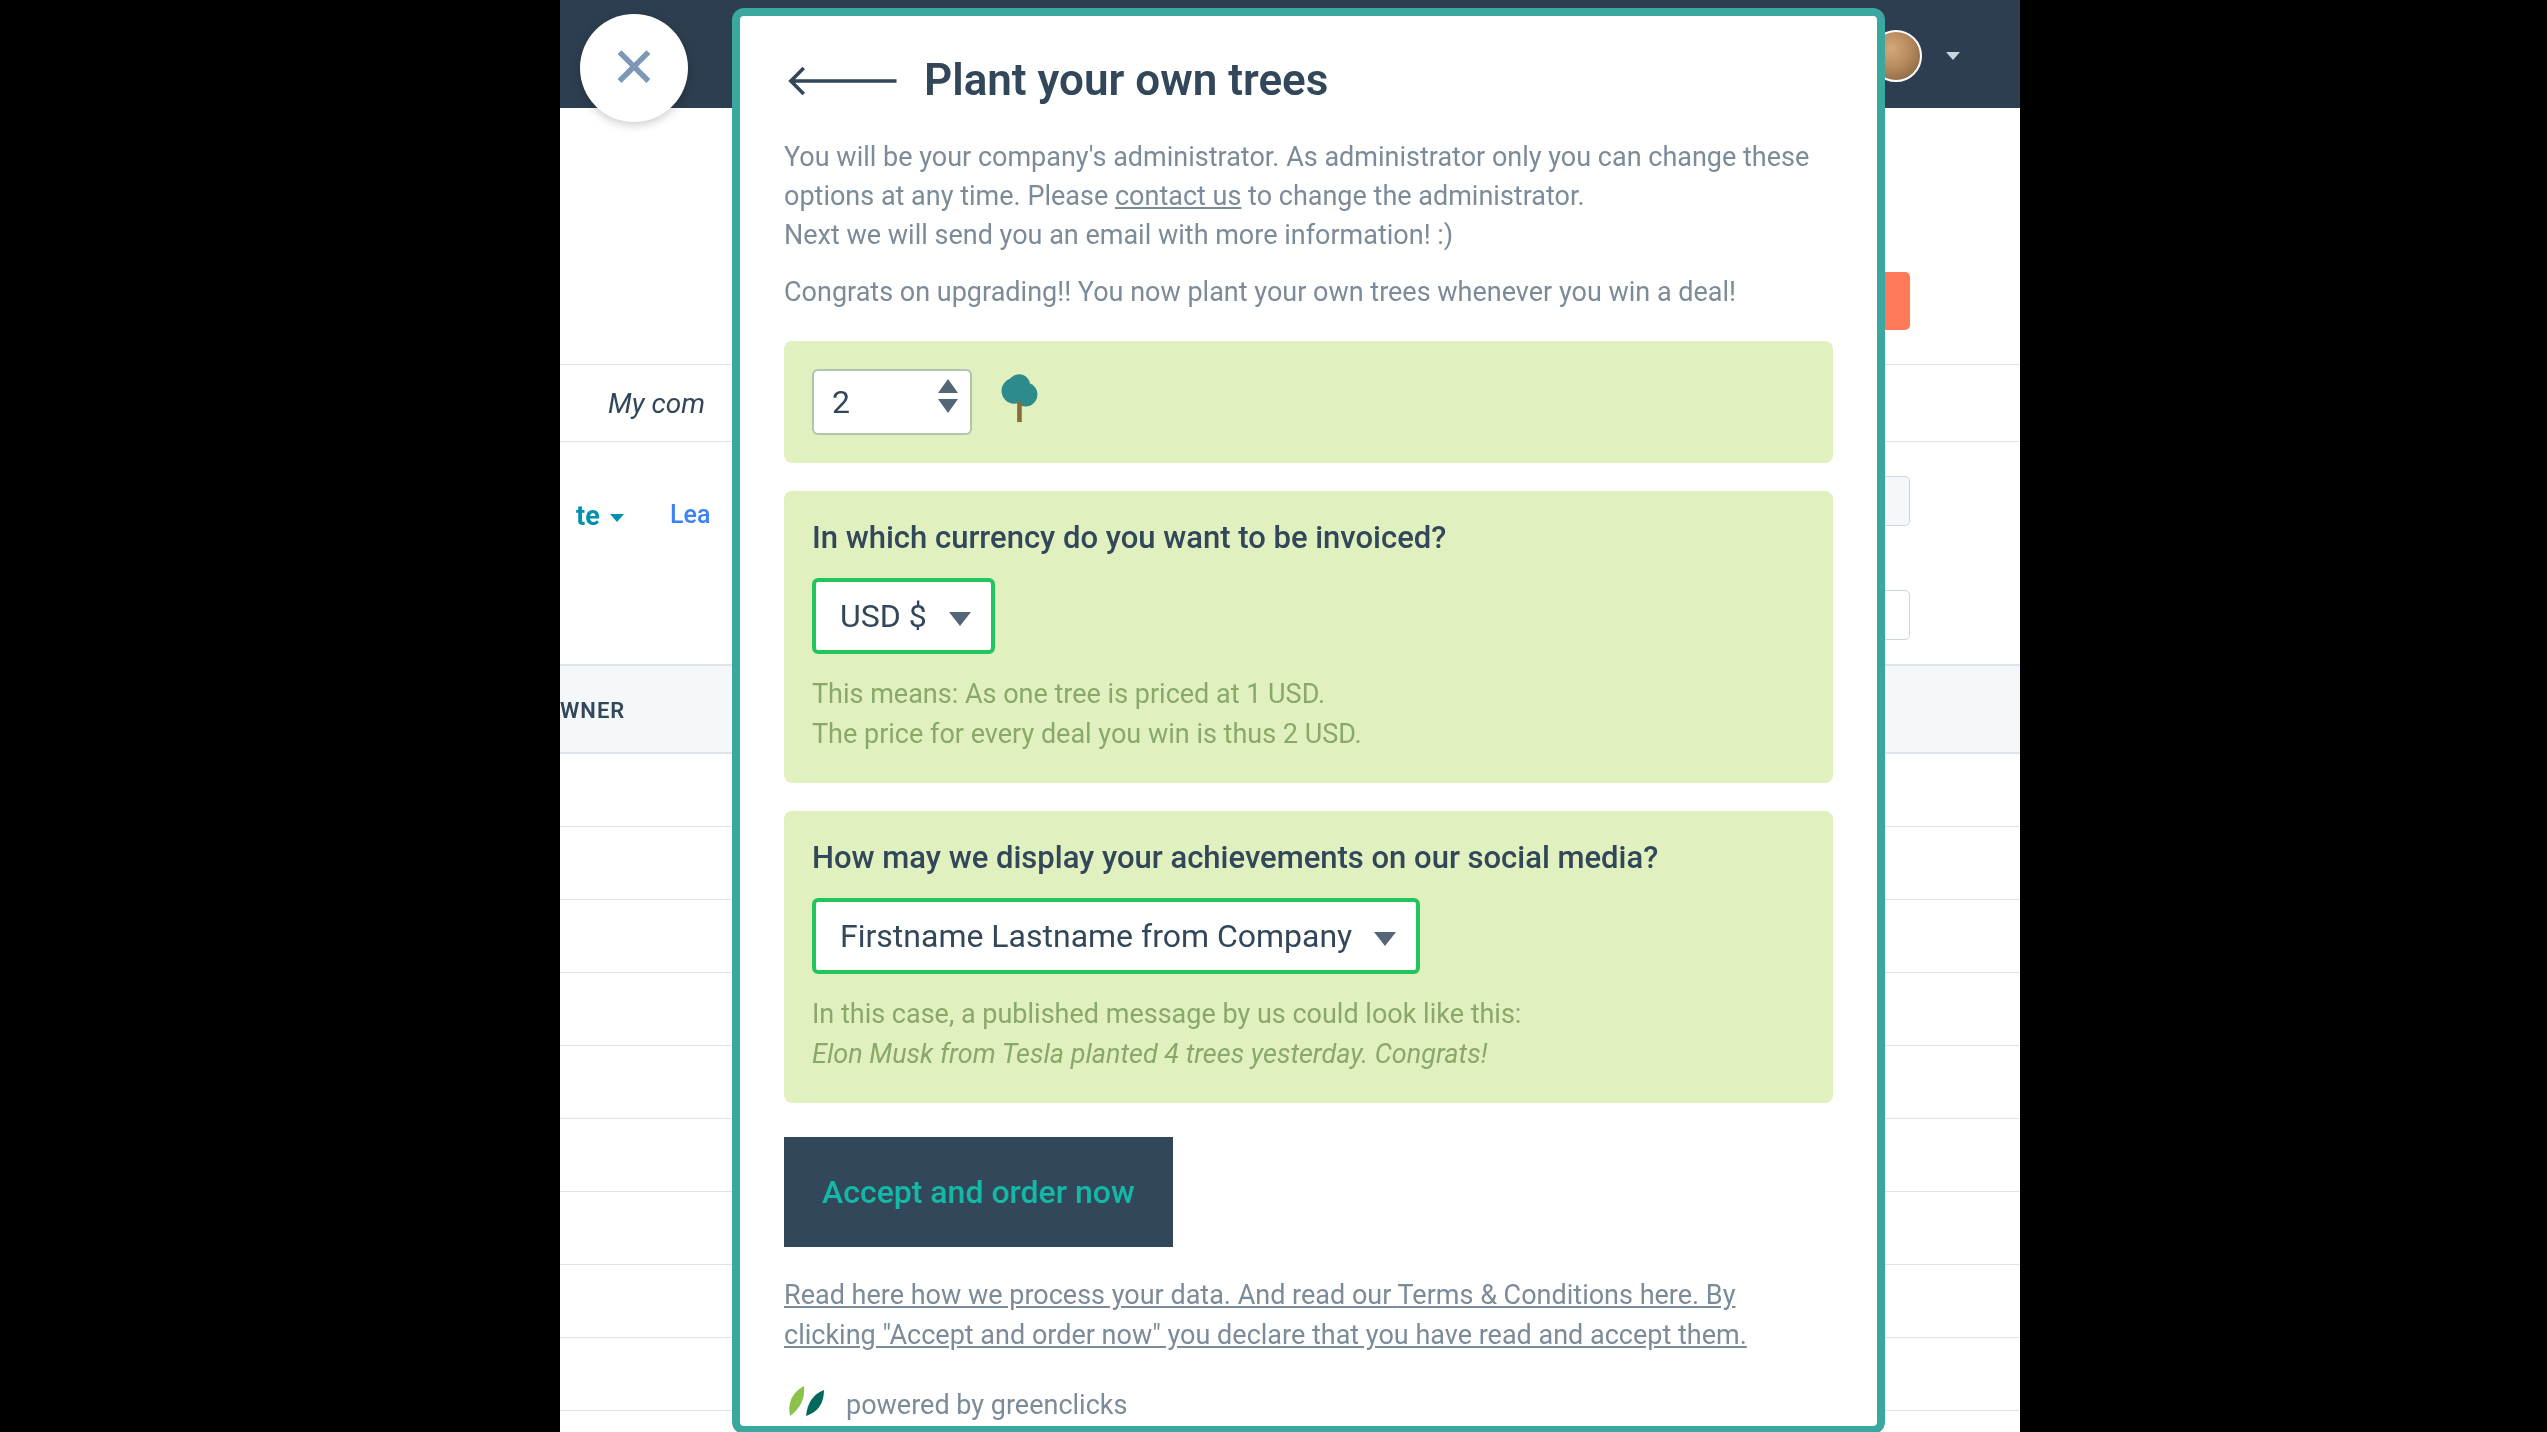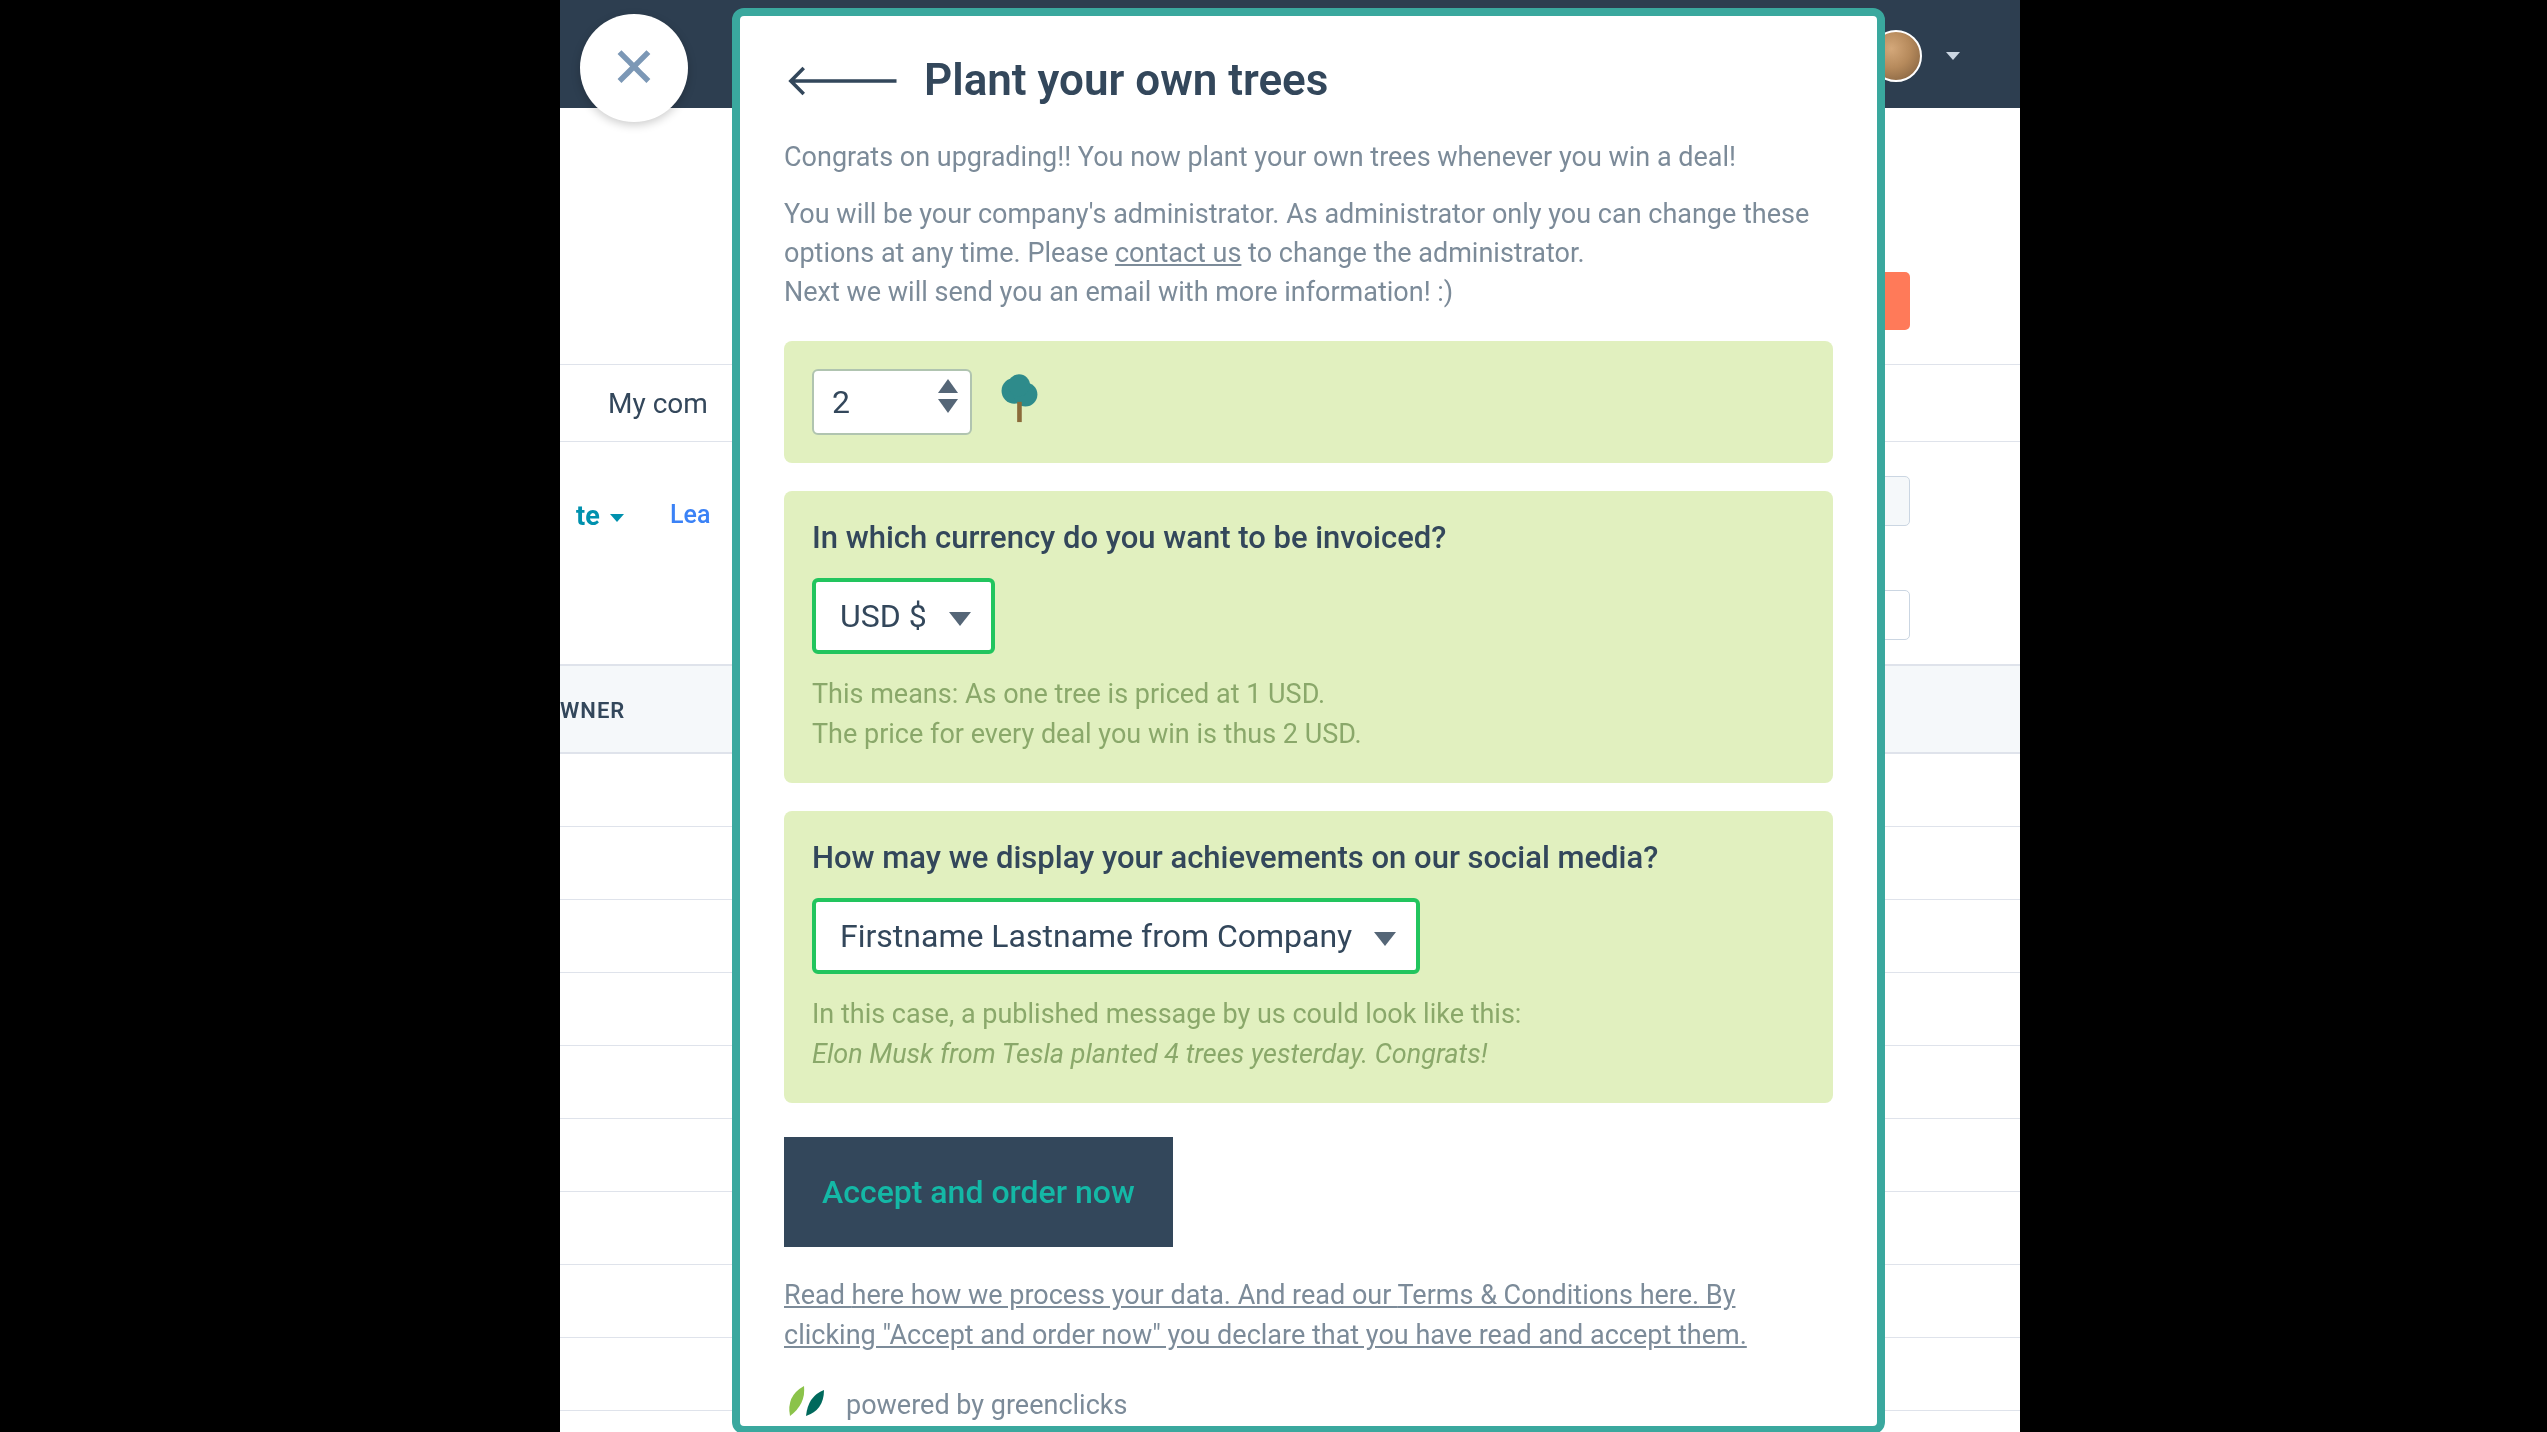--- a/index.html
+++ b/index.html
@@ -72,20 +72,21 @@
       height: 78px;
       border-top: 1px solid #dfe3eb;
       border-bottom: 1px solid #dfe3eb;
     }
     .bg-tab-text {
       position: absolute;
       left: 48px;
       top: 22px;
       font-size: 28px;
       color: #33475b;
+      font-style: italic;
     }
     .bg-filter-row {
       position: absolute;
       top: 376px;
       left: 0;
       right: 0;
       height: 70px;
     }
     .bg-filter-text1 {
       position: absolute;
@@ -382,25 +383,25 @@
   <div class="close-circle">
     <span class="close-x">✕</span>
   </div>
 
   <div class="modal">
     <div class="modal-header">
       <span class="back-arrow">🡐</span>
       <span class="modal-title">Plant your own trees</span>
     </div>
 
-    <p class="intro-p">Congrats on upgrading!! You now plant your own trees whenever you win a deal!</p>
     <p class="intro-p">
       <span>You will be your company's administrator. As administrator only you can change these options at any time. Please </span><a href="#">contact us</a><span>  to change the administrator.</span><br>
       <span>Next we will send you an email with more information! :)</span>
     </p>
+    <p class="intro-p">Congrats on upgrading!! You now plant your own trees whenever you win a deal!</p>
 
     <div class="card">
       <div class="num-row">
         <div class="num-input">
           <span>2</span>
           <div class="num-spinners">
             <div class="spin-up"></div>
             <div class="spin-down"></div>
           </div>
         </div>

